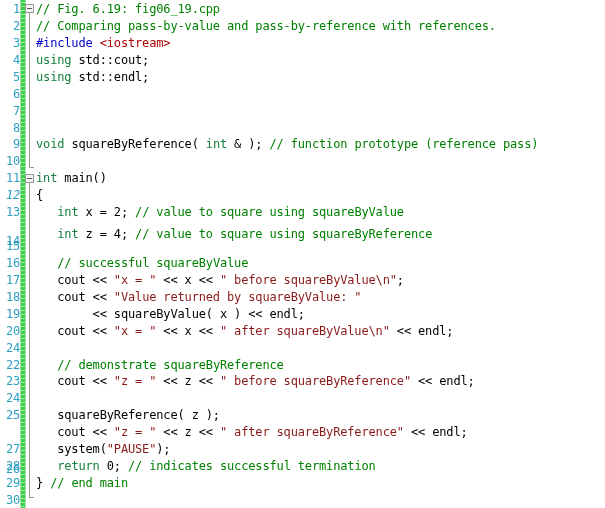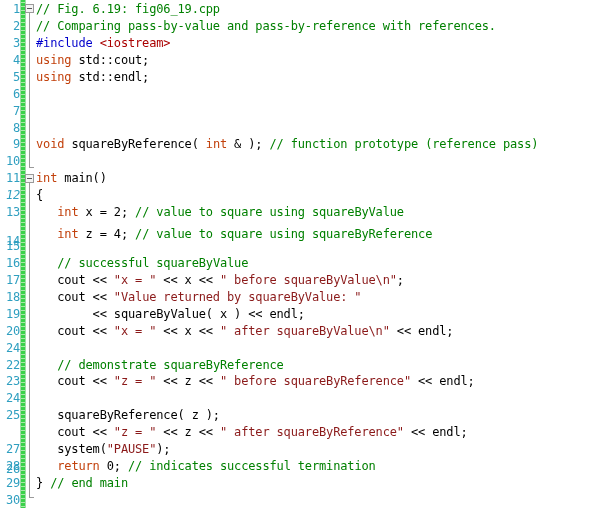--- a/index.html
+++ b/index.html
@@ -108,21 +108,21 @@
   .line {
     position: absolute;
     left: 0;
     white-space: pre;
     line-height: 16px;
     font-family: "DejaVu Sans Mono", "Liberation Mono", monospace;
     font-size: 12px;
     letter-spacing: -0.15px;
     color: #000000;
   }
-  .kw  { color: #c2410c; }
+  .kw  { color: #15803d; }
   .cmt { color: #008000; }
   .str { color: #8b1a1a; }
   .pp  { color: #0000cc; }
   .inc { color: #aa0000; }
   .pln { color: #000000; }
 </style>
 </head>
 <body>
 
 <div id="editor">

